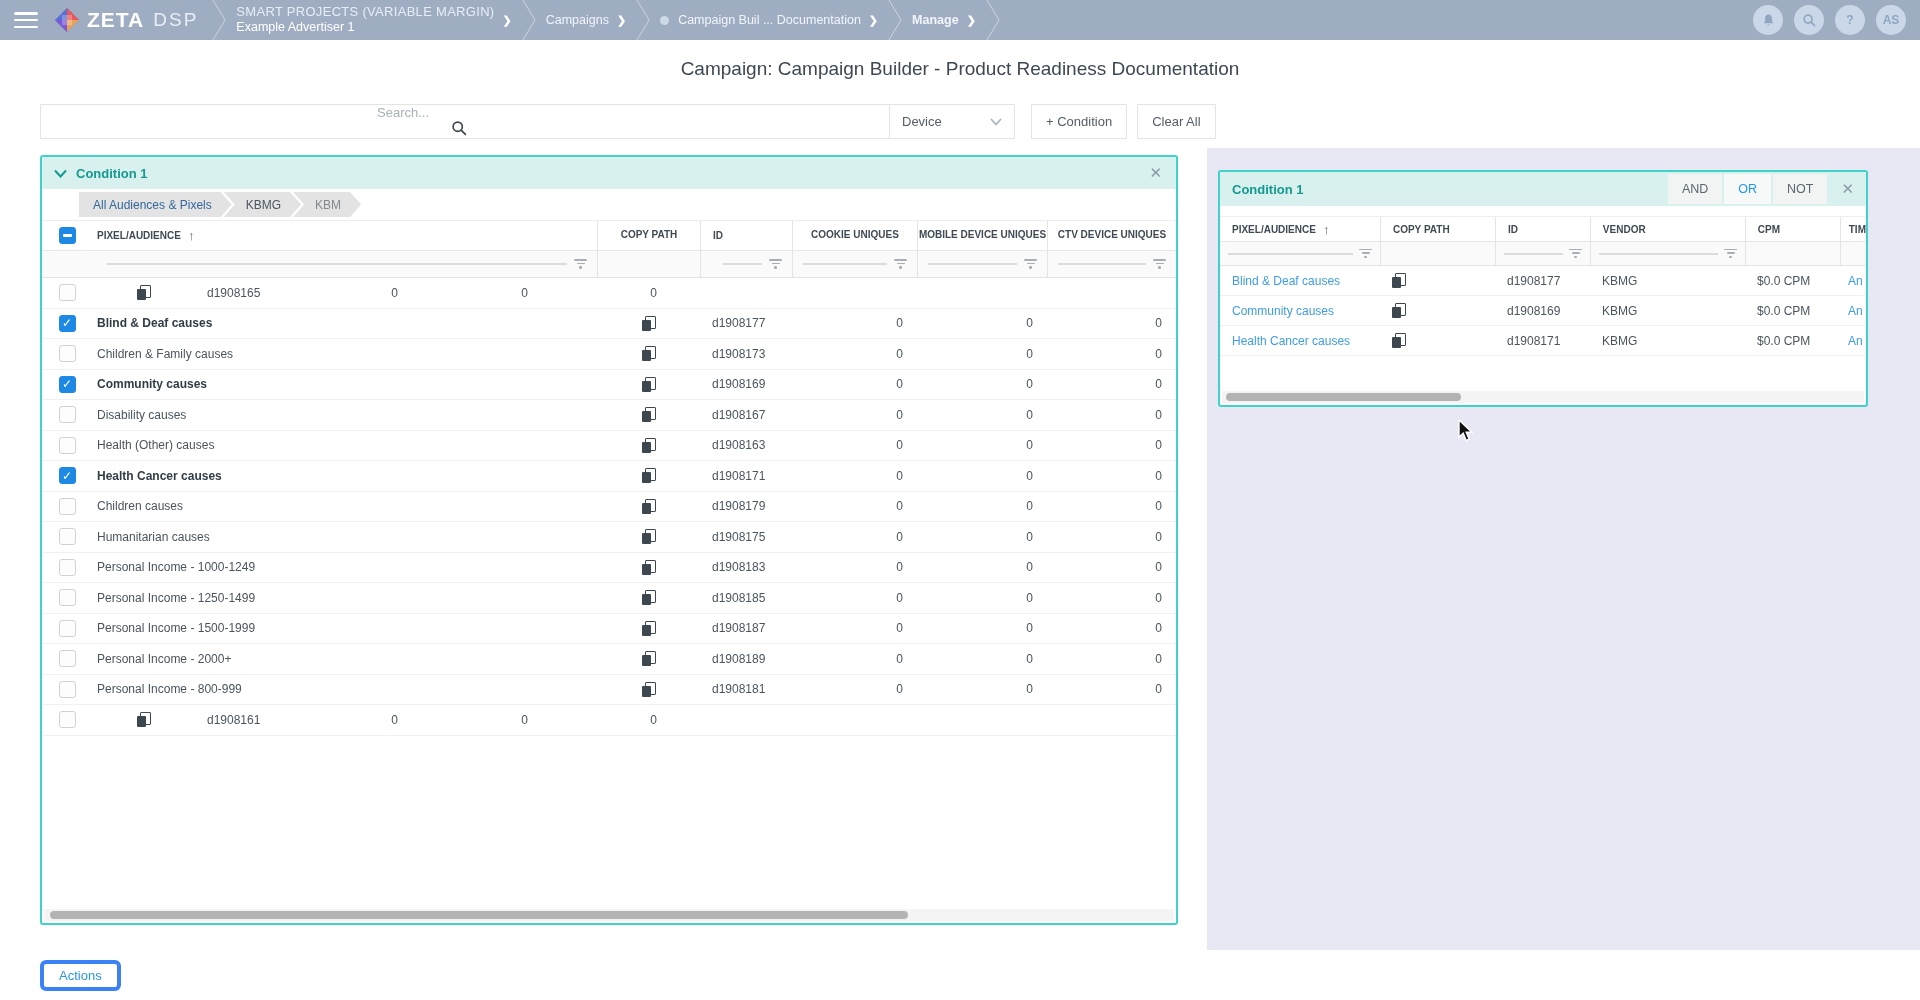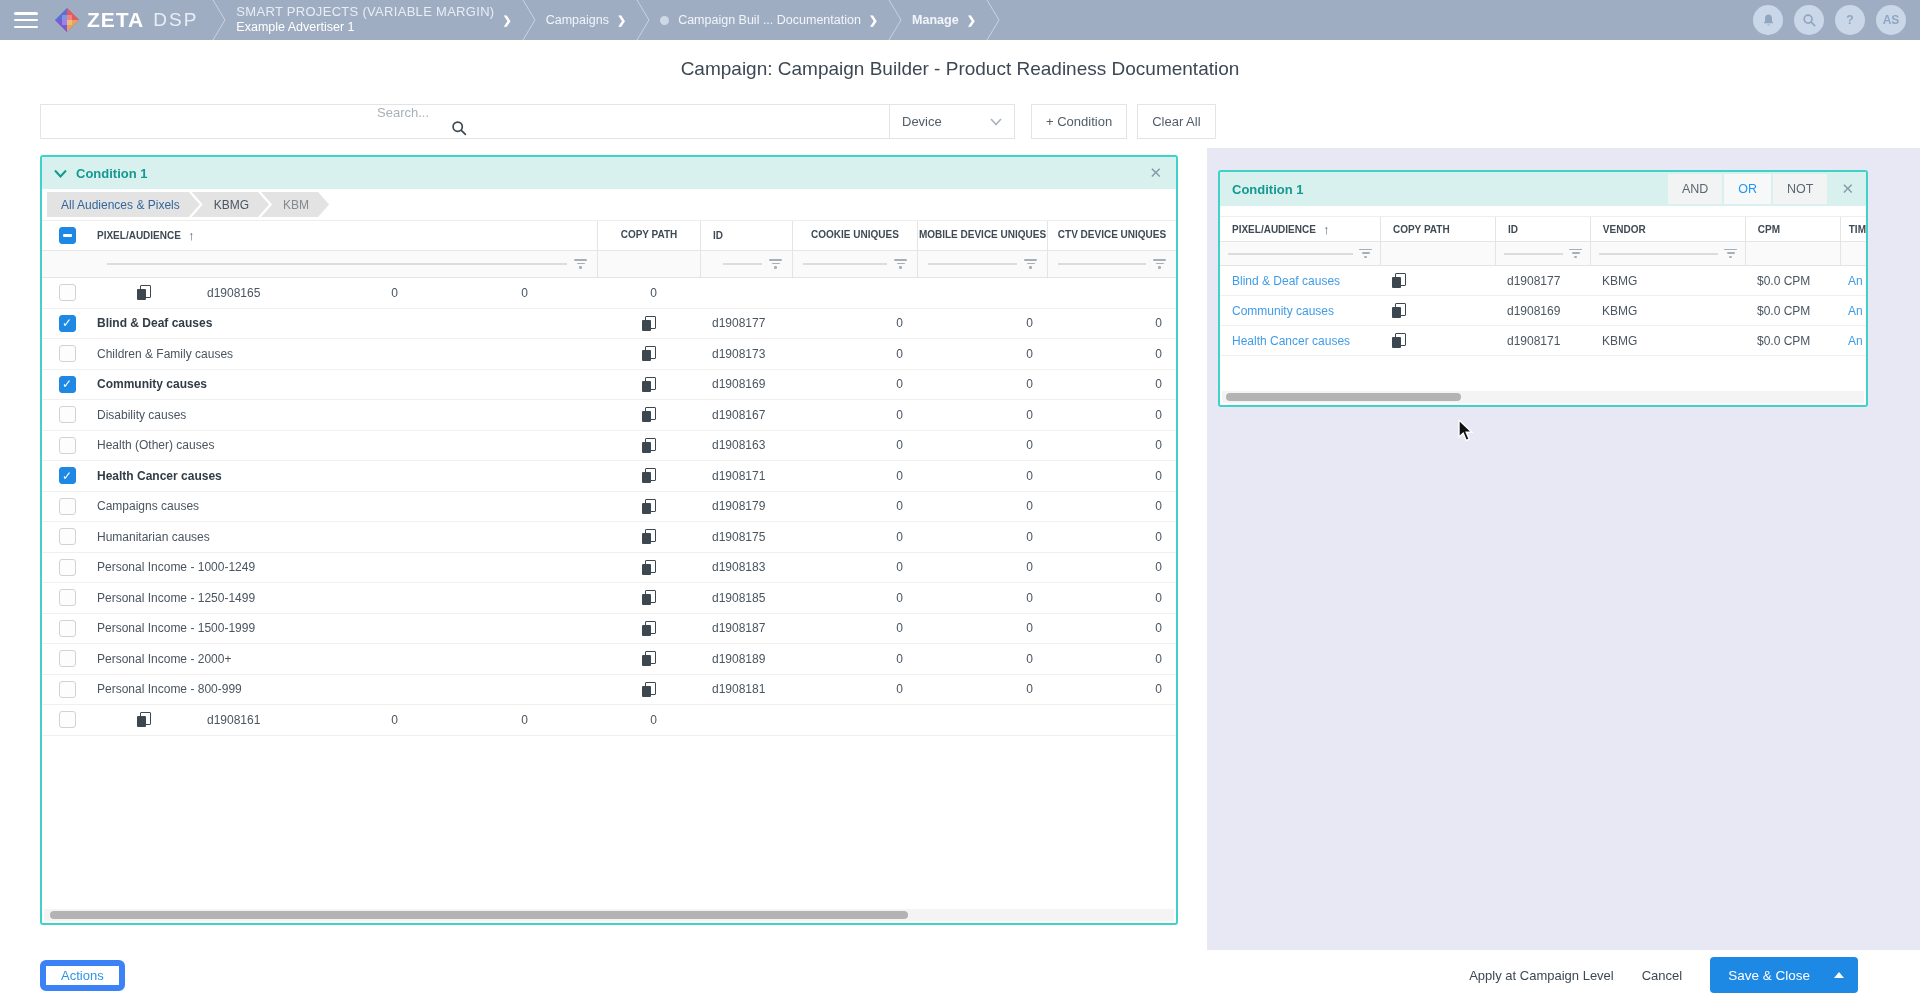--- a/index.html
+++ b/index.html
@@ -64,21 +64,21 @@
 
   
   .left-panel { position:absolute; left:40px; top:155px; width:1138px; height:770px; background:#fff; border:2px solid #40d2c8; border-radius:3px; z-index:3; }
   .lp-header { height:32px; padding-left:12px; }
   .lp-chev { margin-right:9px; display:inline-flex; cursor:pointer; }
   .lp-tabs { height:32px; background:#fff; border-bottom:1px solid #ededed; display:flex; align-items:center; padding-left:5px; }
   .tab { height:25px; display:flex; align-items:center; background:#e3e3e3; font-size:12px; padding:0 20px 0 14px; cursor:pointer;
          clip-path:polygon(0 0, calc(100% - 11px) 0, 100% 50%, calc(100% - 11px) 100%, 0 100%); }
   .tab + .tab { margin-left:-8px; padding-left:22px;
          clip-path:polygon(0 0, calc(100% - 11px) 0, 100% 50%, calc(100% - 11px) 100%, 0 100%, 11px 50%); }
-  .tab.t0 { color:#33679b; }
+  .tab.t0 { color:#33679b;margin-left:32px; }
   .tab.t1 { color:#4a5560; }
   .tab.t2 { color:#82898f; }
   .lt-head { display:flex; height:30px; align-items:center; border-bottom:1px solid #e6e6e6; font-size:10px; font-weight:bold; color:#3f4a54; }
   .lt-filter { display:flex; height:27px; align-items:center; background:#fafafa; border-bottom:1px solid #e4e4e4; }
   .lcell { height:100%; display:flex; align-items:center; }
   .c0 { width:50px; justify-content:center; }
   .c1 { width:505px; padding-left:5px; }
   .c2 { width:103px; justify-content:center; }
   .c3 { width:92px; padding-left:12px; }
   .c4 { width:125px; }
@@ -112,21 +112,21 @@
   .r5 { flex:1; padding-left:8px; }
   .rcell { height:100%; display:flex; align-items:center; }
   .rrow { display:flex; height:30px; align-items:center; border-bottom:1px solid #f0f0f0; font-size:12px; color:#4a5560; }
   .rrow .rname { color:#3f9ce8; cursor:pointer; }
   .rrow .rextra { color:#3f9ce8; }
   .rt-filter .fcell-in { padding:0 8px; gap:6px; }
   .rrow .r1 { justify-content:flex-start; }
 
   
   .footer { position:absolute; left:0; top:950px; width:1920px; height:50px; background:#fff; z-index:6; }
-  .actions-btn { position:absolute; left:40px; top:10px; height:31px; padding:0 15px; border:6px solid #3b82f6; border-radius:6px; background:#fff; color:#2b95e8; font-size:13px; display:flex; align-items:center; cursor:pointer; }
+  .actions-btn { position:absolute; left:40px; top:10px; height:31px; padding:0 15px; border:4px solid #3b82f6; border-radius:6px; background:#fff; color:#2b95e8; font-size:13px; display:flex; align-items:center; cursor:pointer; }
   .foot-right { position:absolute; right:62px; top:0; height:50px; display:flex; align-items:center; gap:28px; }
   .foot-link { font-size:13px; color:#3d4854; cursor:pointer; white-space:nowrap; }
   .save-btn { height:36px; background:#1e88e5; border-radius:4px; color:#fff; font-size:13.5px; display:flex; align-items:center; cursor:pointer; }
   .save-btn .lbl { padding:0 18px 0 18px; }
   .save-btn .caret-zone { padding:0 14px 0 6px; display:flex; align-items:center; height:100%; }
   .caret-up { width:0; height:0; border-left:5px solid transparent; border-right:5px solid transparent; border-bottom:6px solid #fff; }
 
   
   .cursor { position:absolute; left:1458px; top:420px; z-index:50; pointer-events:none; }
 </style>
@@ -401,21 +401,21 @@
         </div>
         <div class="lcell c3">d1908171</div>
         <div class="lcell c4 num">0</div>
         <div class="lcell c5 num">0</div>
         <div class="lcell c6 num">0</div>
       </div>
       <div class="trow">
         <div class="lcell c0">
           <span class="cb "></span>
         </div>
-        <div class="lcell c1 name">Campaigns causes</div>
+        <div class="lcell c1 name">Children causes</div>
         <div class="lcell c2">
           <span class="copy-ic"></span>
         </div>
         <div class="lcell c3">d1908179</div>
         <div class="lcell c4 num">0</div>
         <div class="lcell c5 num">0</div>
         <div class="lcell c6 num">0</div>
       </div>
       <div class="trow">
         <div class="lcell c0">
@@ -602,27 +602,17 @@
         <div class="rcell r5 rextra">An</div>
       </div>
     </div>
   <div class="hscroll">
       <div class="hthumb" style="left:4px; width:235px;"></div>
     </div>
 </div>
 
 <div class="footer">
   <div class="actions-btn">Actions</div>
-  <div class="foot-right">
-    <span class="foot-link">Apply at Campaign Level</span>
-    <span class="foot-link">Cancel</span>
-    <div class="save-btn">
-      <span class="lbl">Save &amp; Close</span>
-      <span class="caret-zone">
-          <span class="caret-up"></span>
-        </span>
-    </div>
-  </div>
 </div>
 
 <svg class="cursor" width="20" height="22" viewBox="0 0 20 22">
   <polygon points="1,0 1,17 5.2,13.2 8.2,20.5 11.2,19.2 8.2,12.2 13.8,12.2" fill="#111" stroke="#fff" stroke-width="1.4"></polygon>
 </svg>
 
 </body></html>

